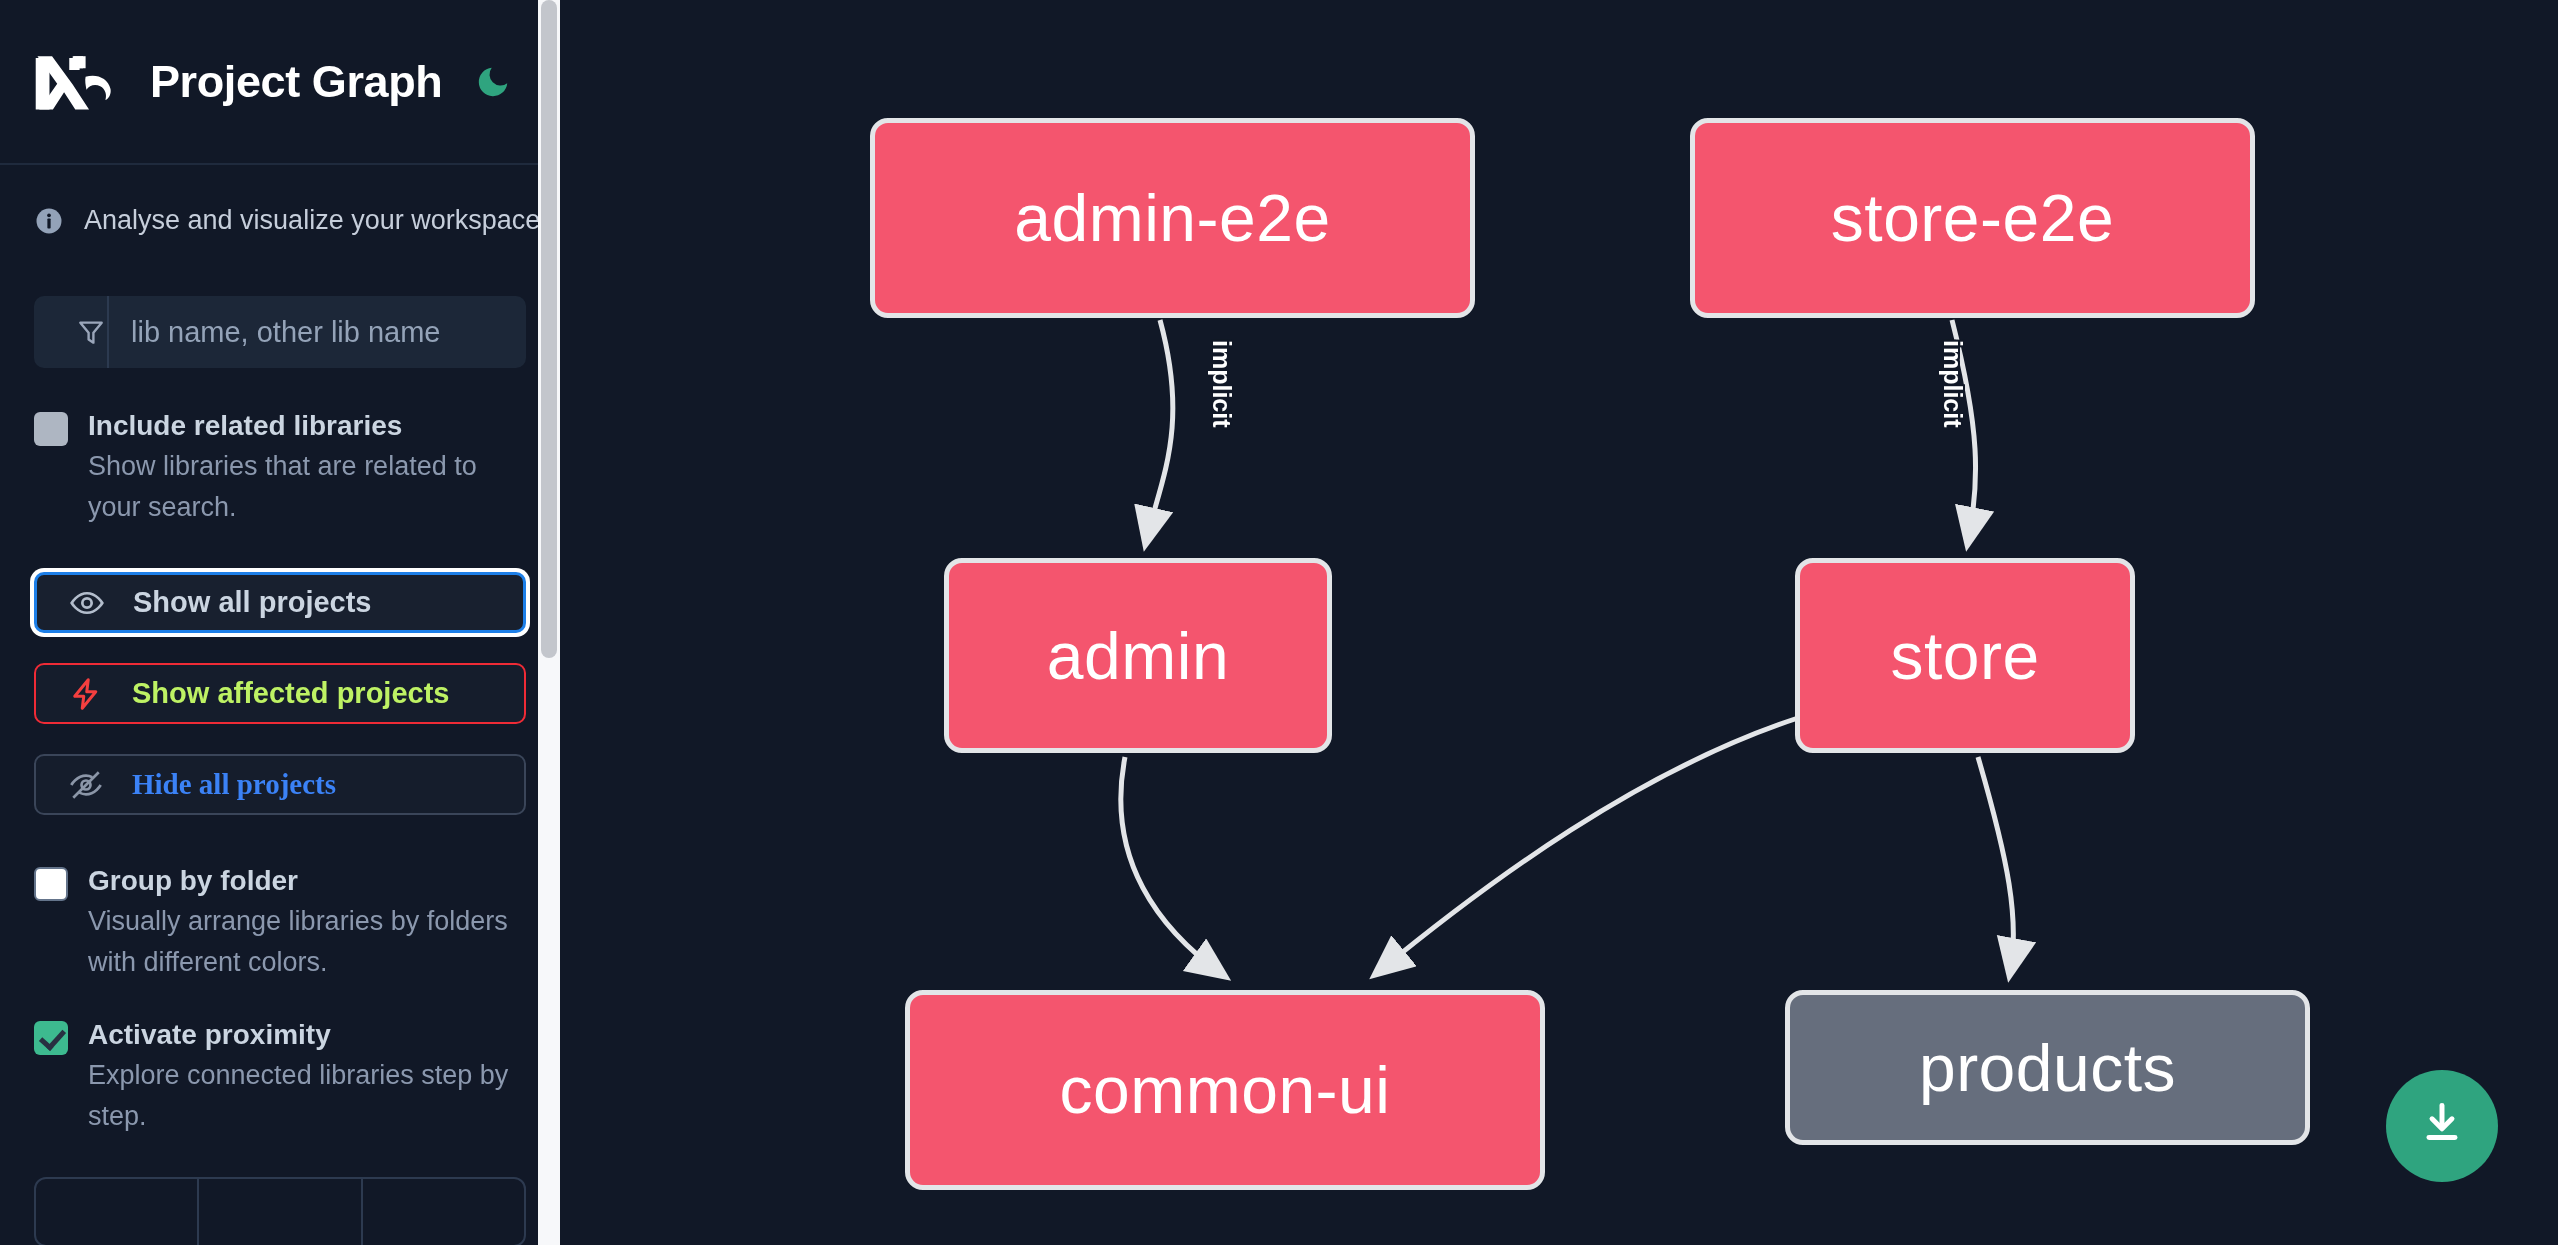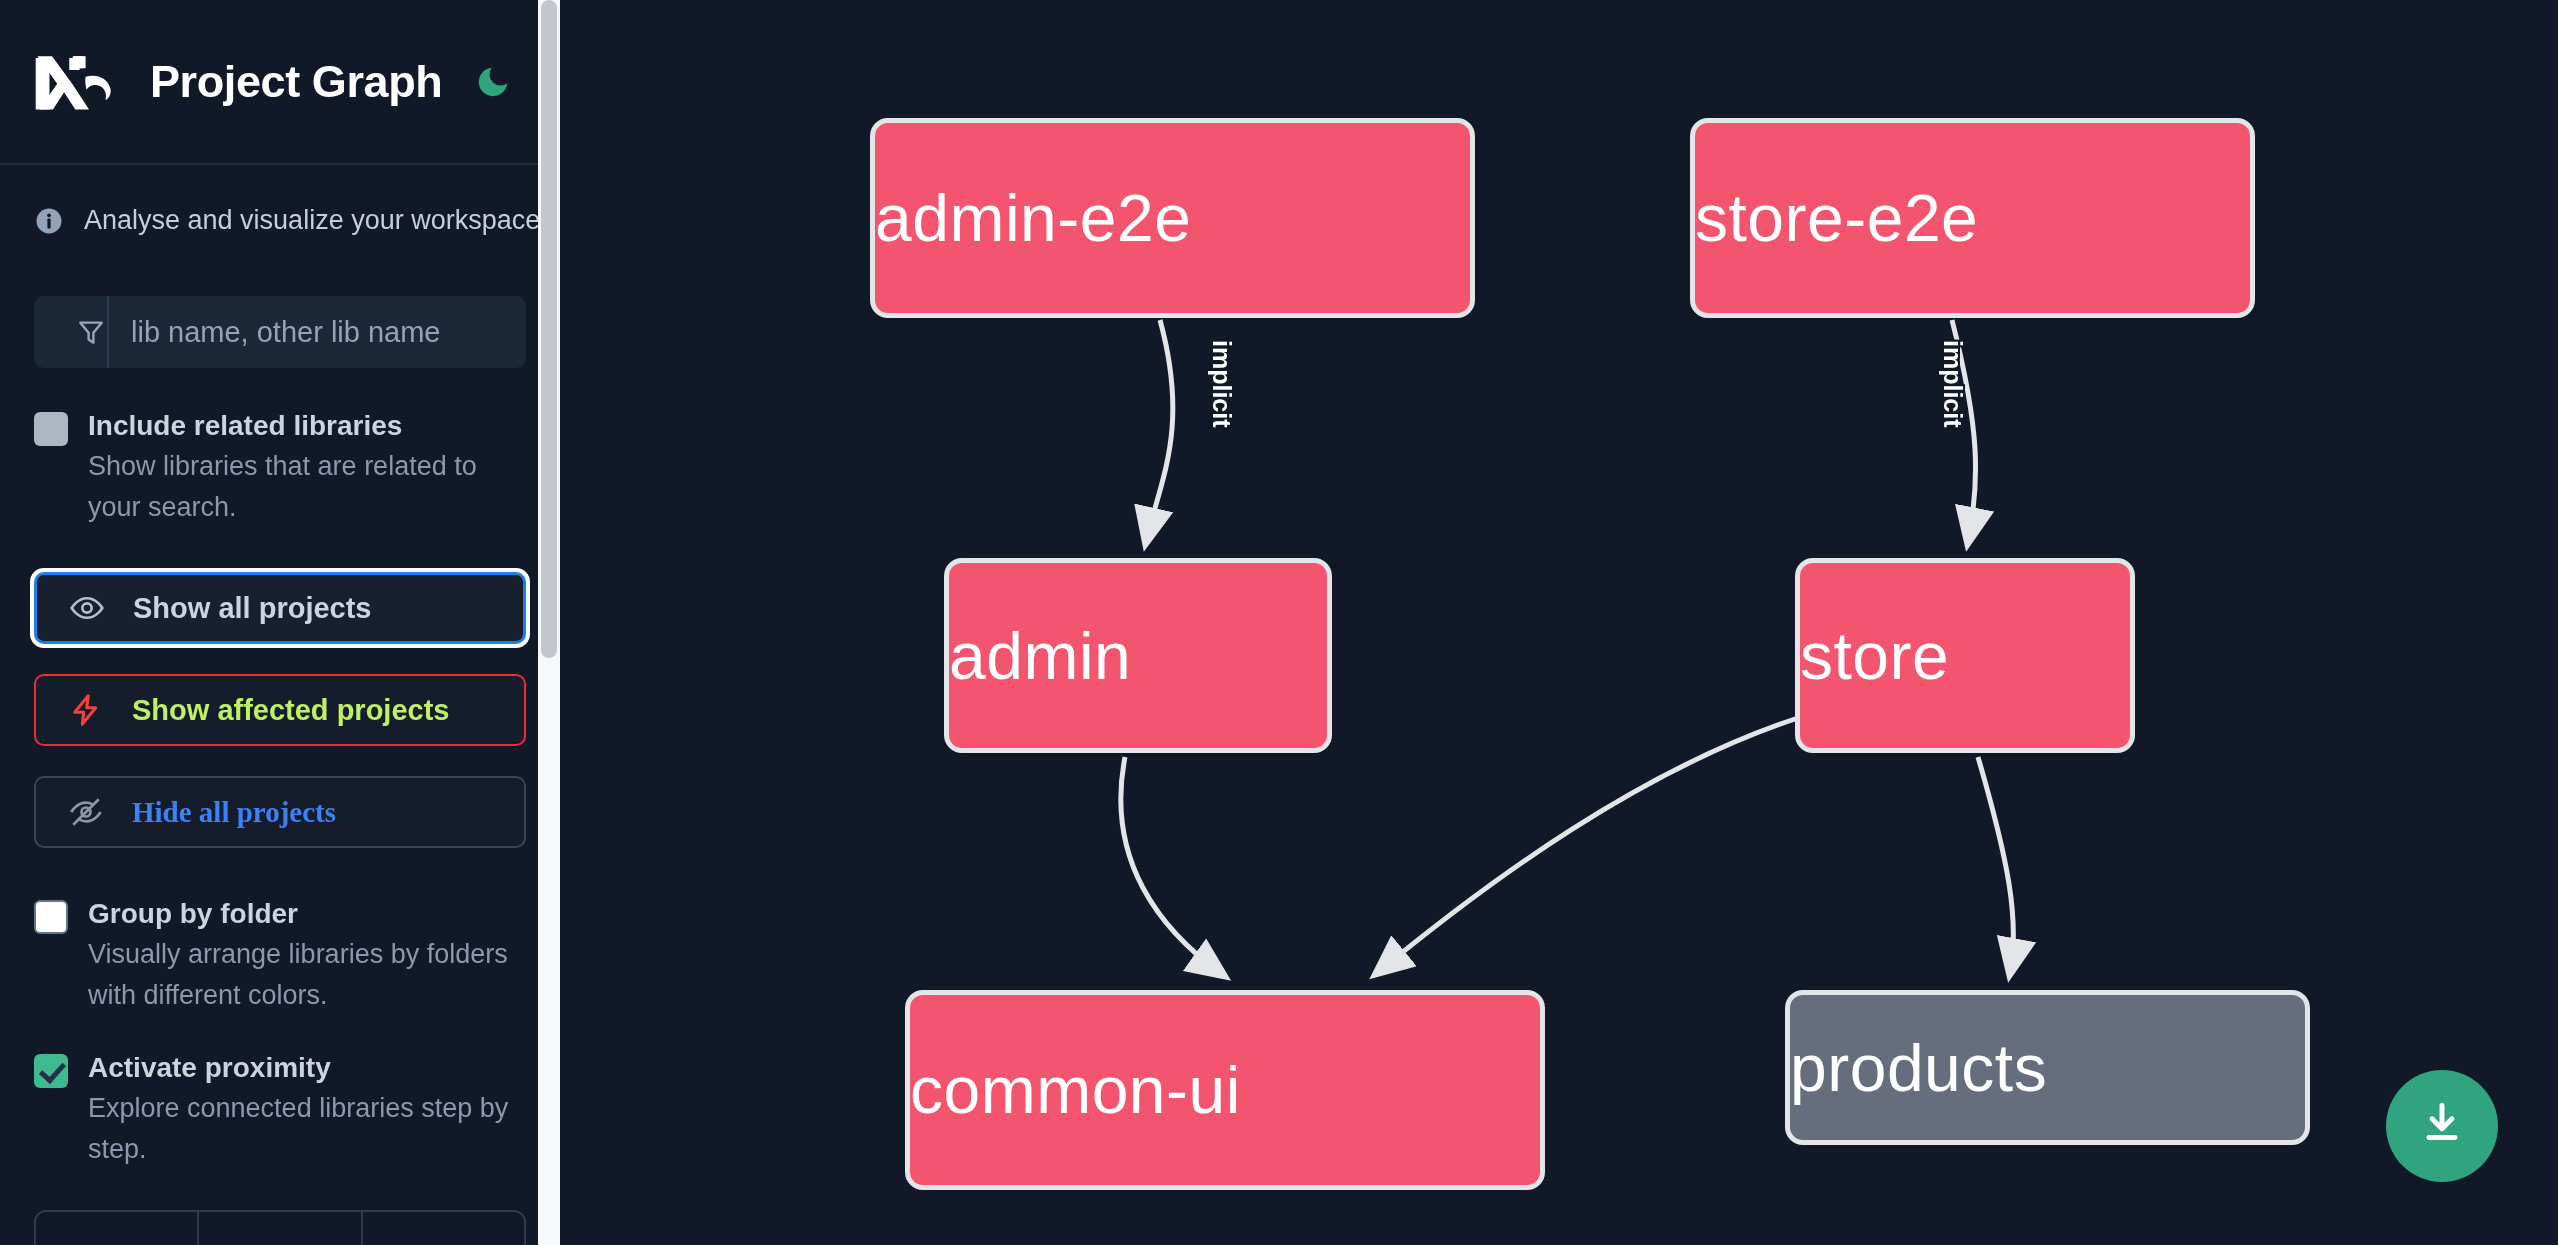--- a/index.html
+++ b/index.html
@@ -116,21 +116,21 @@
   }
   .check-desc {
     color: #8b98ae;
     font-size: 27px;
     line-height: 41px;
     max-width: 450px;
   }
 
   .btn {
     margin: 0 34px;
-    height: 72px;
+    height: 61px;
     border-radius: 10px;
     display: flex; align-items: center;
     padding-left: 30px;
     gap: 26px;
     cursor: pointer;
     background: #18202f;
   }
   .btn-showall {
     margin-top: 44px;
     border: 3px solid #1d7fe8;
@@ -185,21 +185,21 @@
     flex: 1; height: 1245px;
     background: #111827;
     overflow: hidden;
   }
   .gsvg { position: absolute; left: 0; top: 0; width: 1998px; height: 1245px; }
 
   .node {
     position: absolute;
     border-radius: 18px;
     border: 5px solid #e3e5e8;
-    display: flex; align-items: center; 
+    display: flex; align-items: center; justify-content: center;
     color: #ffffff;
     font-size: 66px;
     font-weight: 400;
     letter-spacing: 0.5px;
     cursor: pointer;
     white-space: nowrap;
   }
   .node.pink { background: #f4556e; }
   .node.grey { background: #666e7d; }
 

